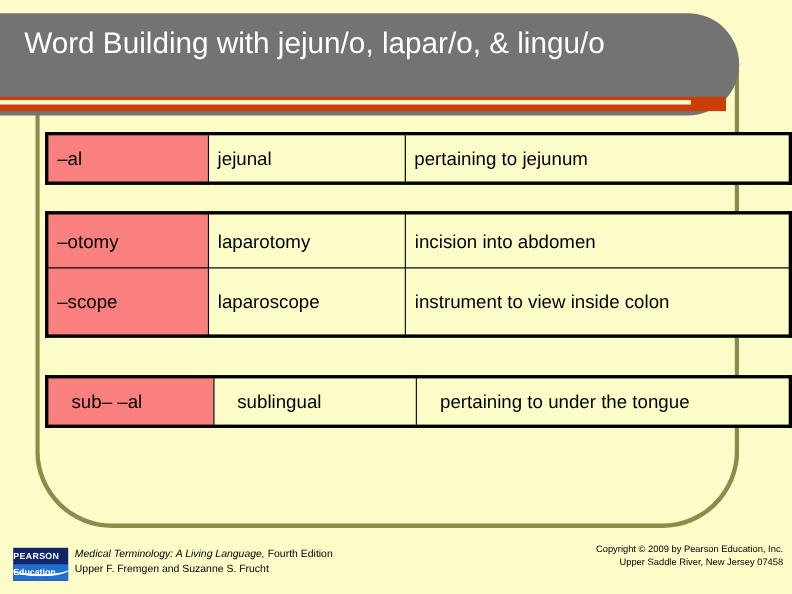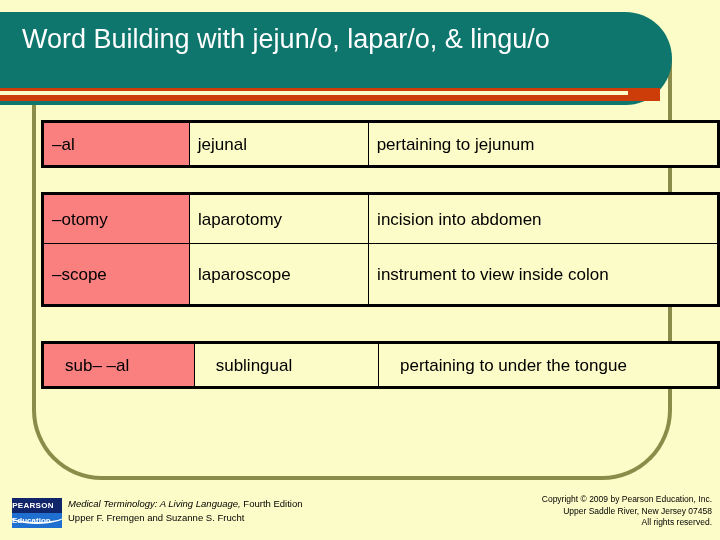--- a/index.html
+++ b/index.html
@@ -31,21 +31,21 @@
     z-index: 0;
   }
 
   
   .banner {
     position: absolute;
     left: 0;
     top: 12px;
     width: 672px;
     height: 93px;
-    background: #0f766e;
+    background: #737373;
     border-top-right-radius: 48px;
     border-bottom-right-radius: 48px;
     z-index: 2;
   }
   .banner-title {
     position: absolute;
     left: 22px;
     top: 10px;
     width: 610px;
     color: #ffffff;
@@ -230,15 +230,14 @@
   </div>
   <div class="cite">
     <div>
       <span class="ital">Medical Terminology: A Living Language,</span><span> Fourth Edition</span>
     </div>
     <div>Upper F. Fremgen and Suzanne S. Frucht</div>
   </div>
   <div class="copyright">
     <div>Copyright © 2009 by Pearson Education, Inc.</div>
     <div>Upper Saddle River, New Jersey 07458</div>
-    <div>All rights reserved.</div>
   </div>
 </div>
 
 </body></html>

